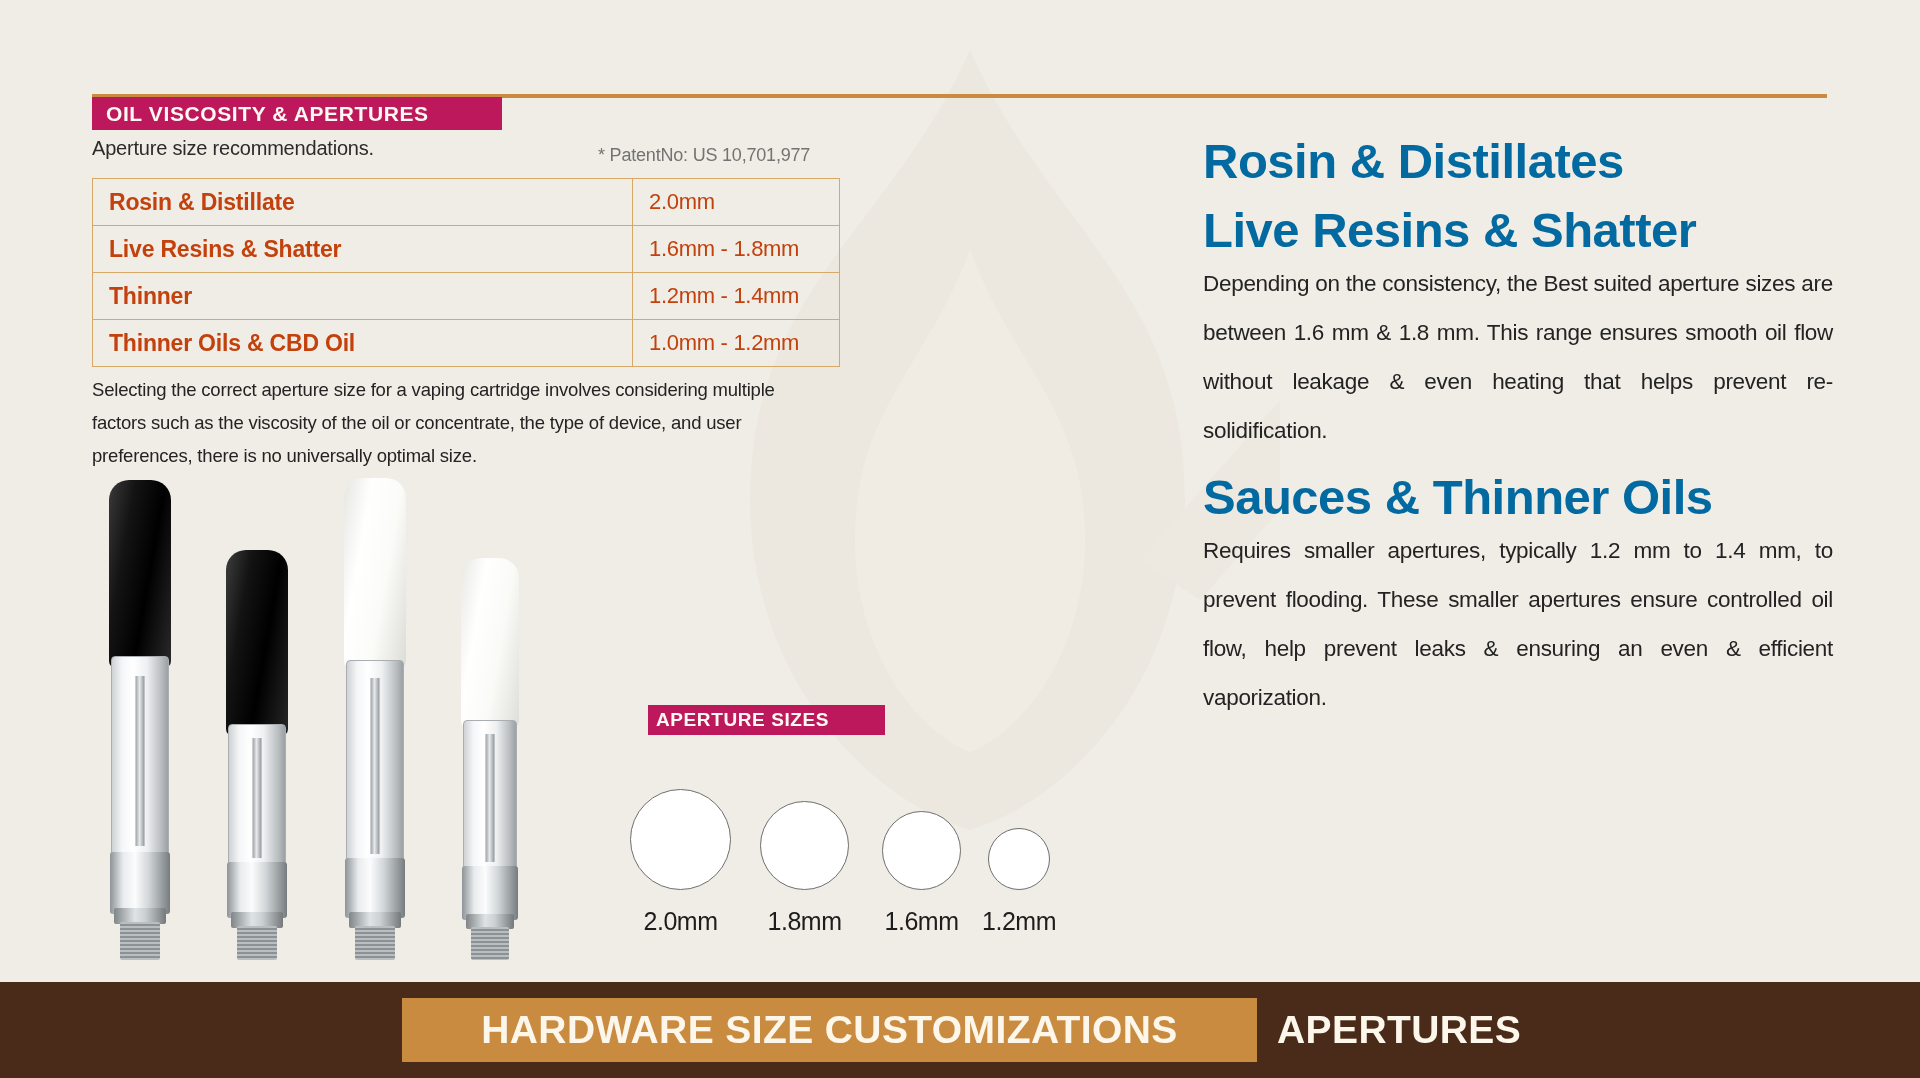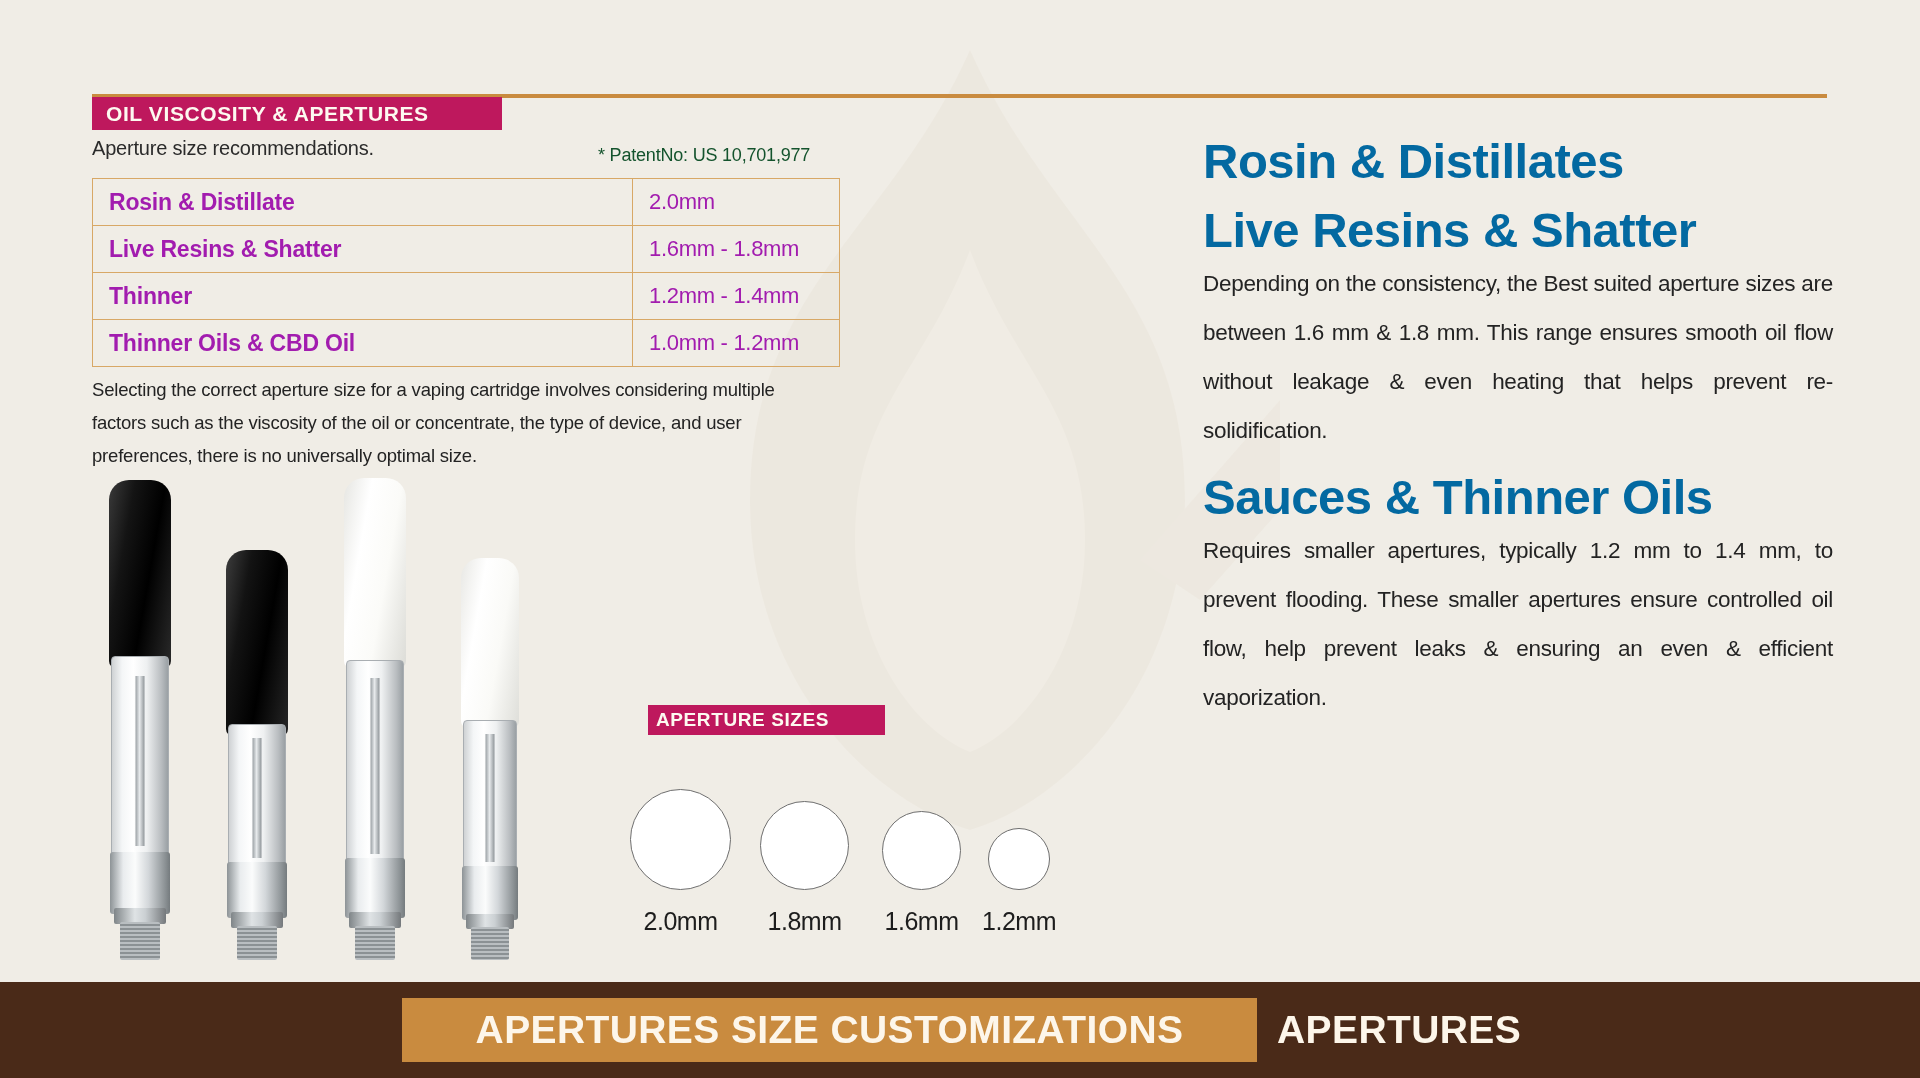--- a/index.html
+++ b/index.html
@@ -34,33 +34,33 @@
     display:flex; align-items:center;
   }
   #tag-oil{ left:92px; top:97px; width:410px; height:33px; padding-left:14px; font-size:21px; }
 
   .subtitle{
     position:absolute; left:92px; top:137px;
     font-size:20px; color:#2b2b2b; letter-spacing:-.2px;
   }
   .patent{
     position:absolute; left:598px; top:145px;
-    font-size:18px; color:#14532d; letter-spacing:-.2px;
+    font-size:18px; color:#737373; letter-spacing:-.2px;
   }
 
   
   .vtable{
     position:absolute; left:92px; top:178px; width:748px;
     border:1.5px solid #d8a866; border-collapse:collapse;
   }
   .vtable tr{ height:47px; }
   .vtable td{
     border:1.5px solid #d8a866;
     padding:0 16px;
-    color:#a21caf;
+    color:#c2410c;
     vertical-align:middle;
     white-space:nowrap;
   }
   .vtable td.name{ width:540px; font-size:23px; font-weight:bold; letter-spacing:-.2px; }
   .vtable td.val{ font-size:22px; letter-spacing:-.3px; }
 
   
   .note{
     position:absolute; left:92px; top:373px; width:740px;
     font-size:18.5px; line-height:33px; color:#232323; letter-spacing:-.2px;
@@ -253,15 +253,15 @@
       </div>
       <div class="rblock">
         <div class="rhead">Sauces &amp; Thinner Oils</div>
         <div class="rbody">Requires smaller apertures, typically 1.2 mm to 1.4 mm, to prevent flooding. These smaller apertures ensure controlled oil flow, help prevent leaks &amp; ensuring an even &amp; efficient vaporization.</div>
       </div>
     </div>
 
 </div>
 
 <div class="footer">
-  <div class="footer-chip">APERTURES SIZE CUSTOMIZATIONS</div>
+  <div class="footer-chip">HARDWARE SIZE CUSTOMIZATIONS</div>
   <div class="footer-word">APERTURES</div>
 </div>
 
 </body></html>

